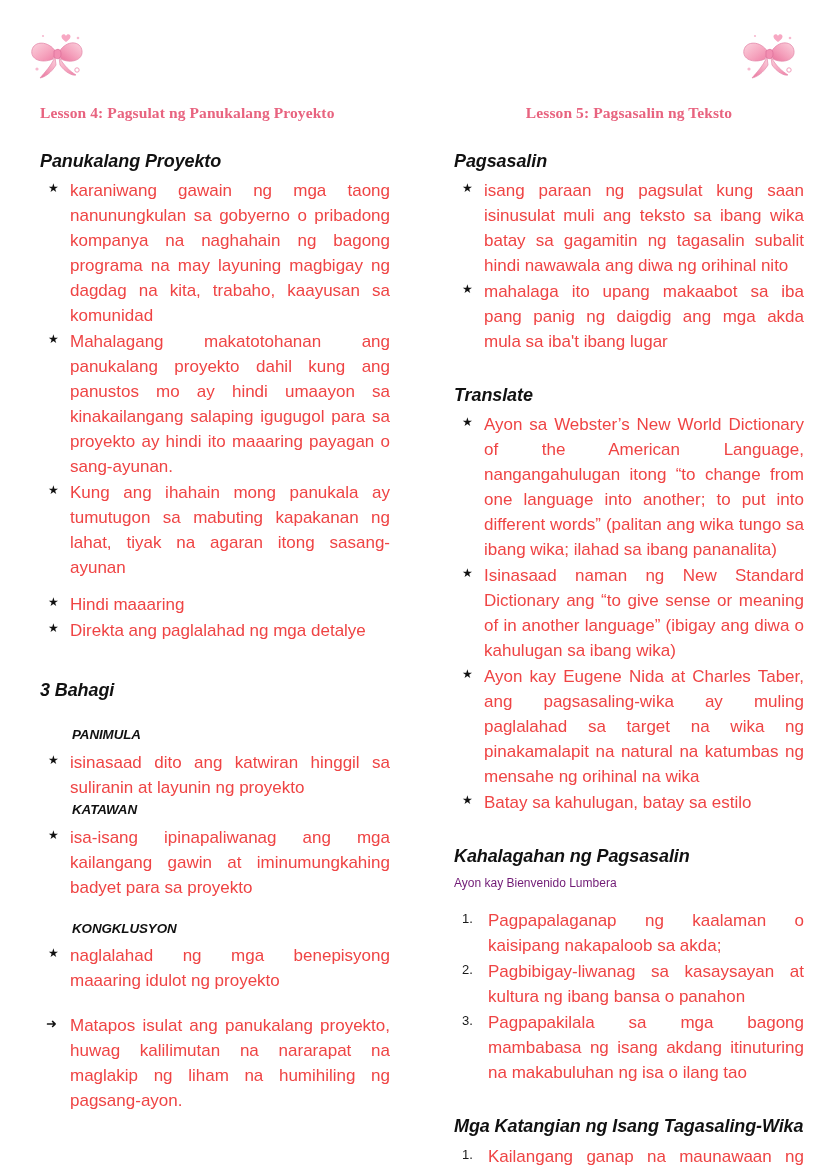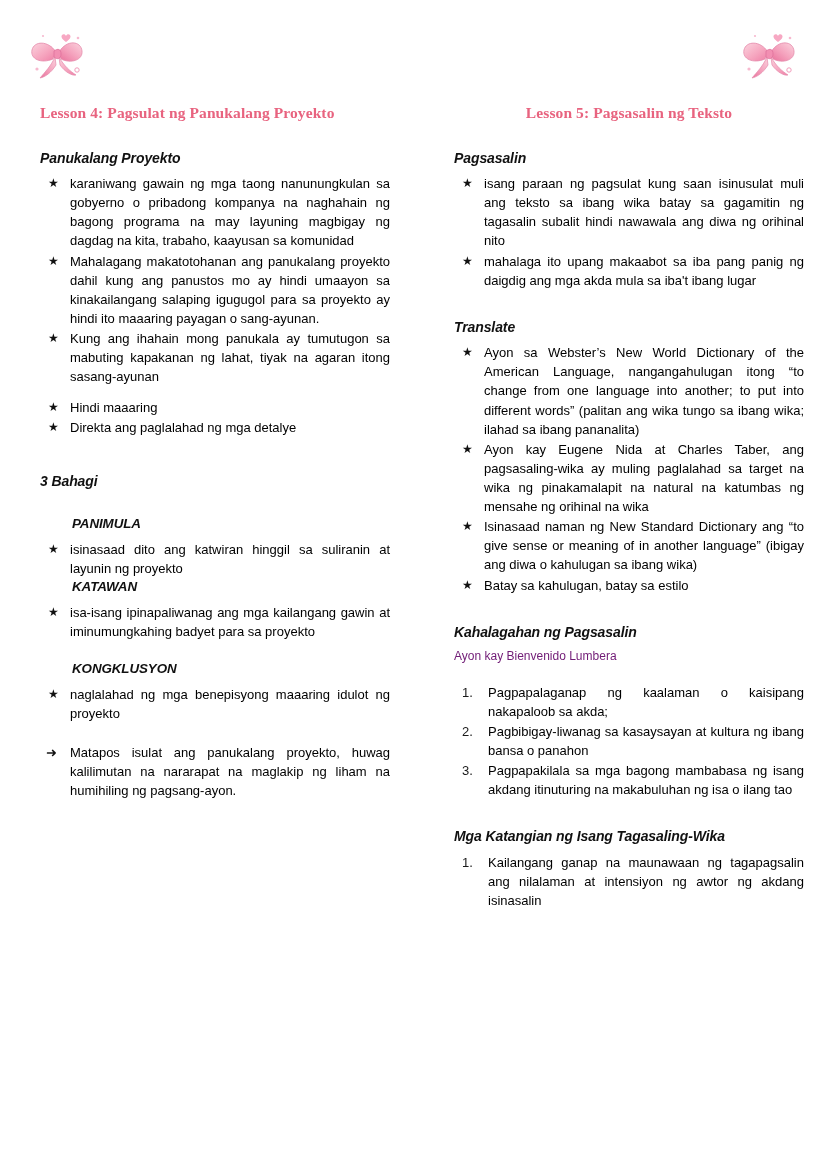--- a/index.html
+++ b/index.html
@@ -48,21 +48,21 @@
     letter-spacing: 0.1px;
     margin: 0 0 27px 0;
     line-height: 1.2;
   }
   .lesson-title.centered { text-align: center; }
 
   .subhead {
     font-family: "Liberation Sans", sans-serif;
     font-weight: bold;
     font-style: italic;
-    font-size: 14px;
+    font-size: 18px;
     color: #111;
     margin: 0 0 7px 0;
     line-height: 1.25;
     letter-spacing: -0.1px;
   }
   .subhead.caps { font-size: 13.4px; margin-left: 32px; }
 
   .plain-line {
     font-size: 12px;
     line-height: 1.45;
@@ -73,25 +73,25 @@
   
   ul.starlist, ol.numlist {
     list-style: none;
     margin: 0;
     padding: 0;
   }
   ul.starlist > li, ol.numlist > li {
     position: relative;
     padding-left: 30px;
     margin: 0 0 1px 0;
-    font-size: 13px;
+    font-size: 17px;
     line-height: 1.47;
     text-align: justify;
     text-justify: inter-word;
-    color: #000000;
+    color: #ef4444;
   }
   ul.starlist > li::before {
     content: "\2605";
     position: absolute;
     left: 8px;
     top: 0;
     font-size: 12px;
     line-height: 1.5;
     color: #111;
   }
@@ -245,22 +245,22 @@
       <li>isang paraan ng pagsulat kung saan isinusulat muli ang teksto sa ibang wika batay sa gagamitin ng tagasalin subalit hindi nawawala ang diwa ng orihinal nito</li>
       <li>mahalaga ito upang makaabot sa iba pang panig ng daigdig ang mga akda mula sa iba't ibang lugar</li>
     </ul>
 
     <div class="gap-lg"></div>
 
     <h2 class="subhead">Translate</h2>
 
     <ul class="starlist">
       <li>Ayon sa Webster’s New World Dictionary of the American Language, nangangahulugan itong “to change from one language into another; to put into different words” (palitan ang wika tungo sa ibang wika; ilahad sa ibang pananalita)</li>
+      <li>Isinasaad naman ng New Standard Dictionary ang “to give sense or meaning of in another language” (ibigay ang diwa o kahulugan sa ibang wika)</li>
       <li>Ayon kay Eugene Nida at Charles Taber, ang pagsasaling-wika ay muling paglalahad sa target na wika ng pinakamalapit na natural na katumbas ng mensahe ng orihinal na wika</li>
-      <li>Isinasaad naman ng New Standard Dictionary ang “to give sense or meaning of in another language” (ibigay ang diwa o kahulugan sa ibang wika)</li>
       <li>Batay sa kahulugan, batay sa estilo</li>
     </ul>
 
     <div class="gap-lg"></div>
 
     <h2 class="subhead">Kahalagahan ng Pagsasalin</h2>
 
     <p class="plain-line">Ayon kay Bienvenido Lumbera</p>
 
     <div class="gap-sm"></div>

